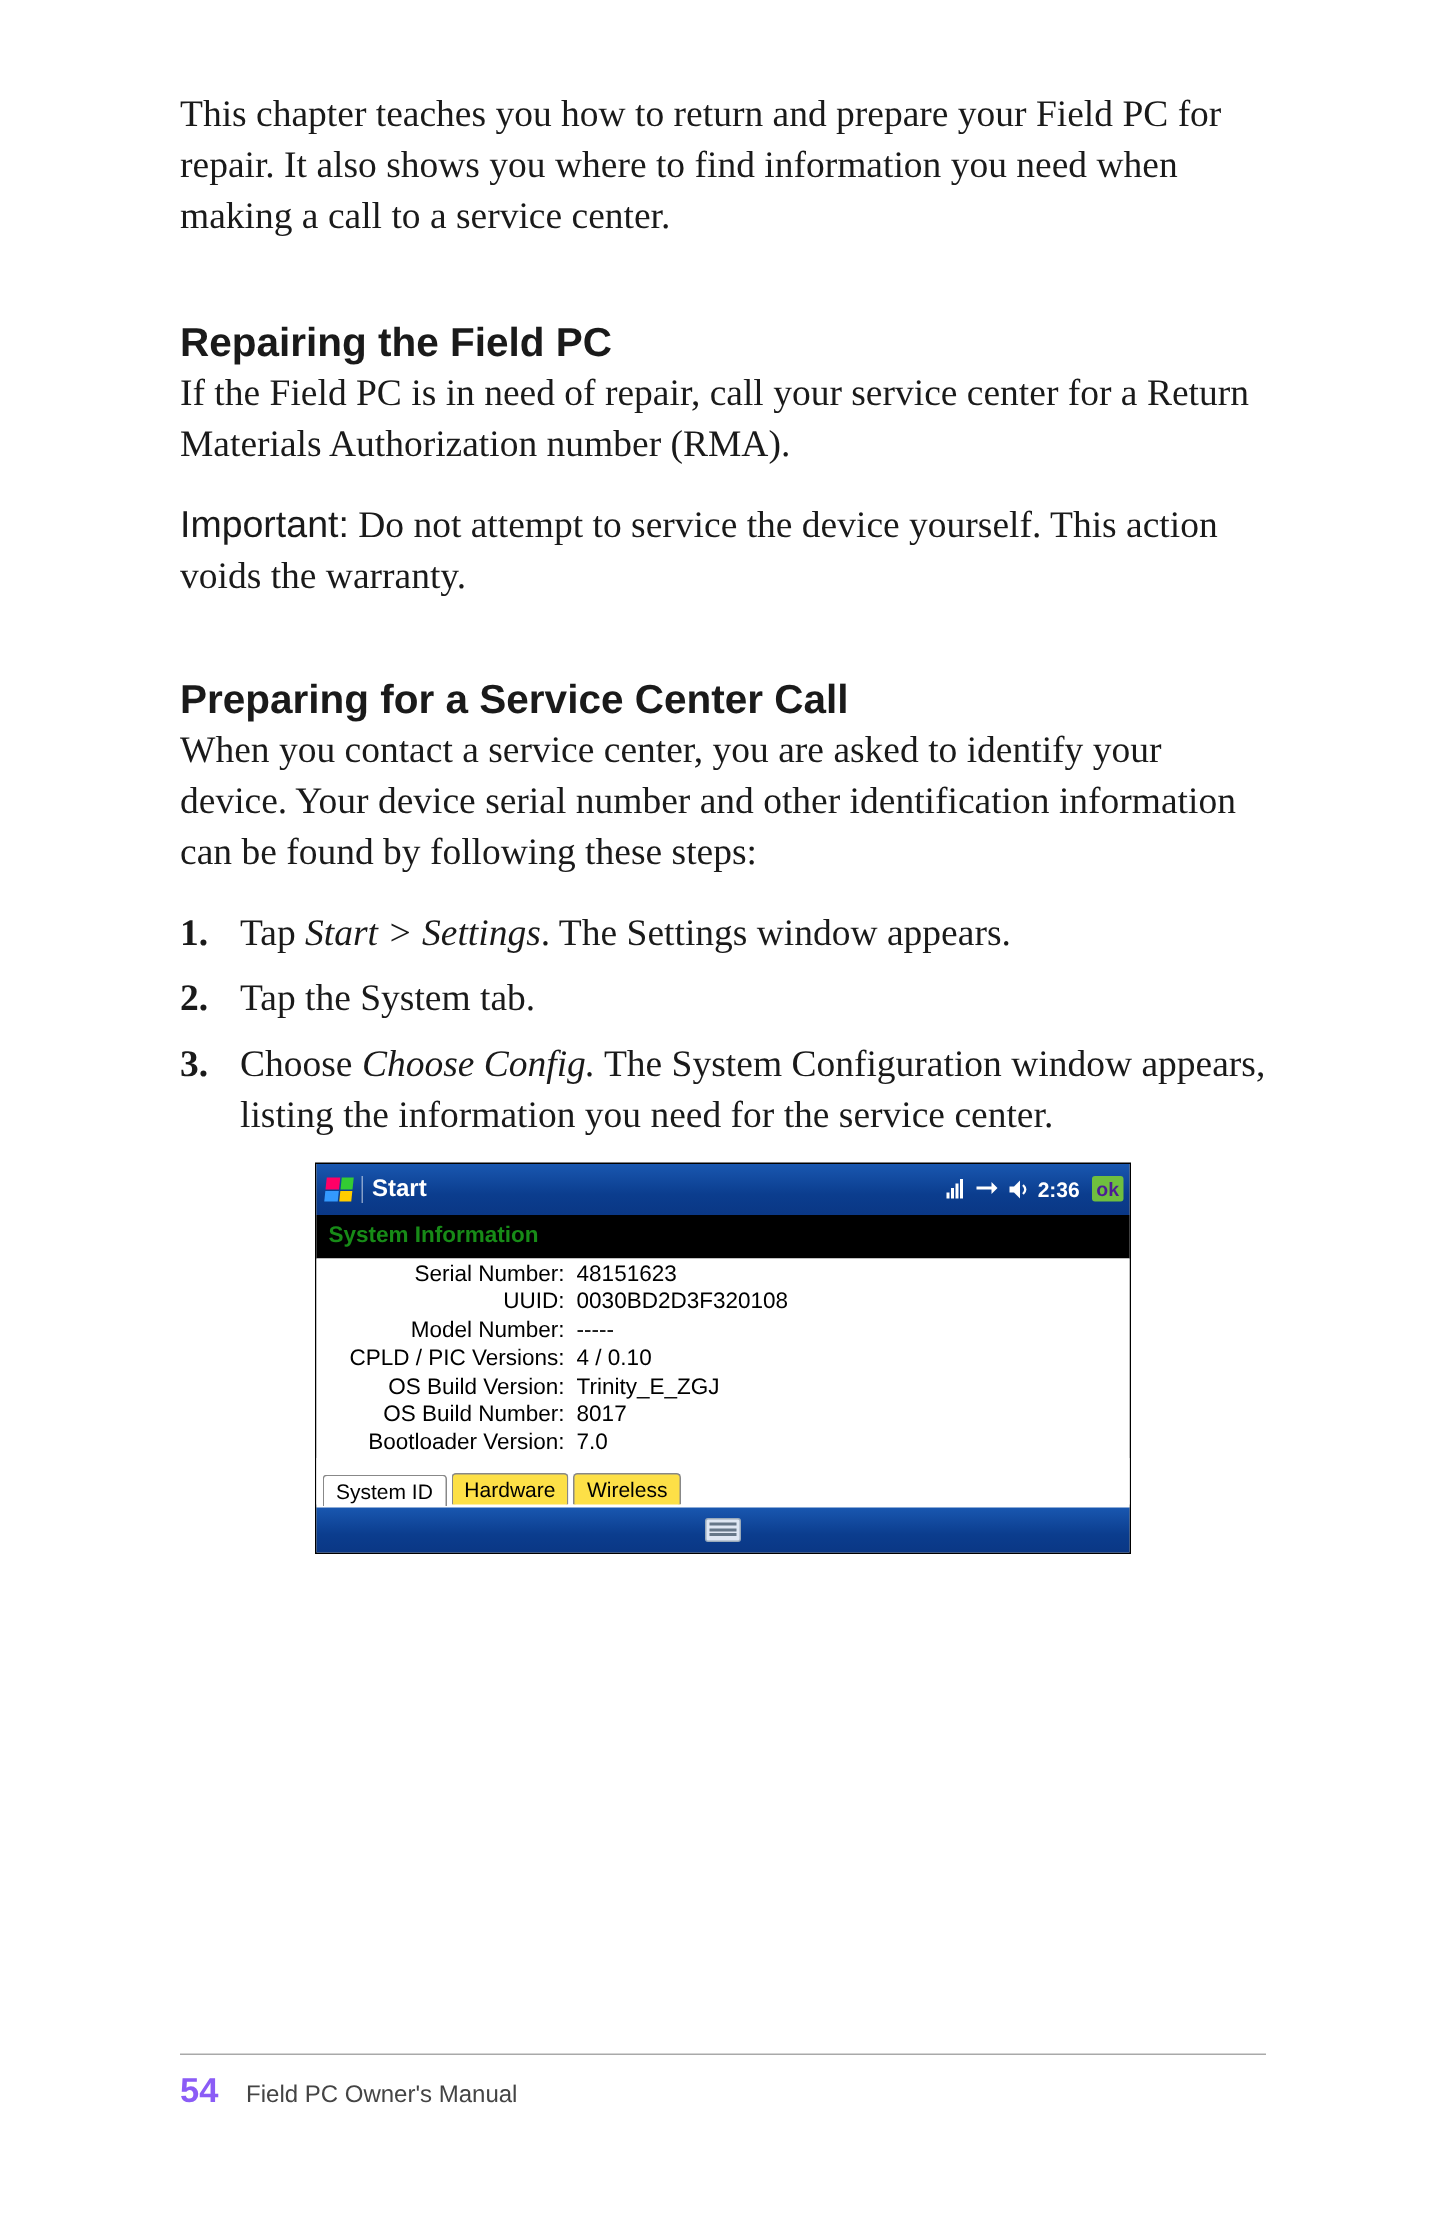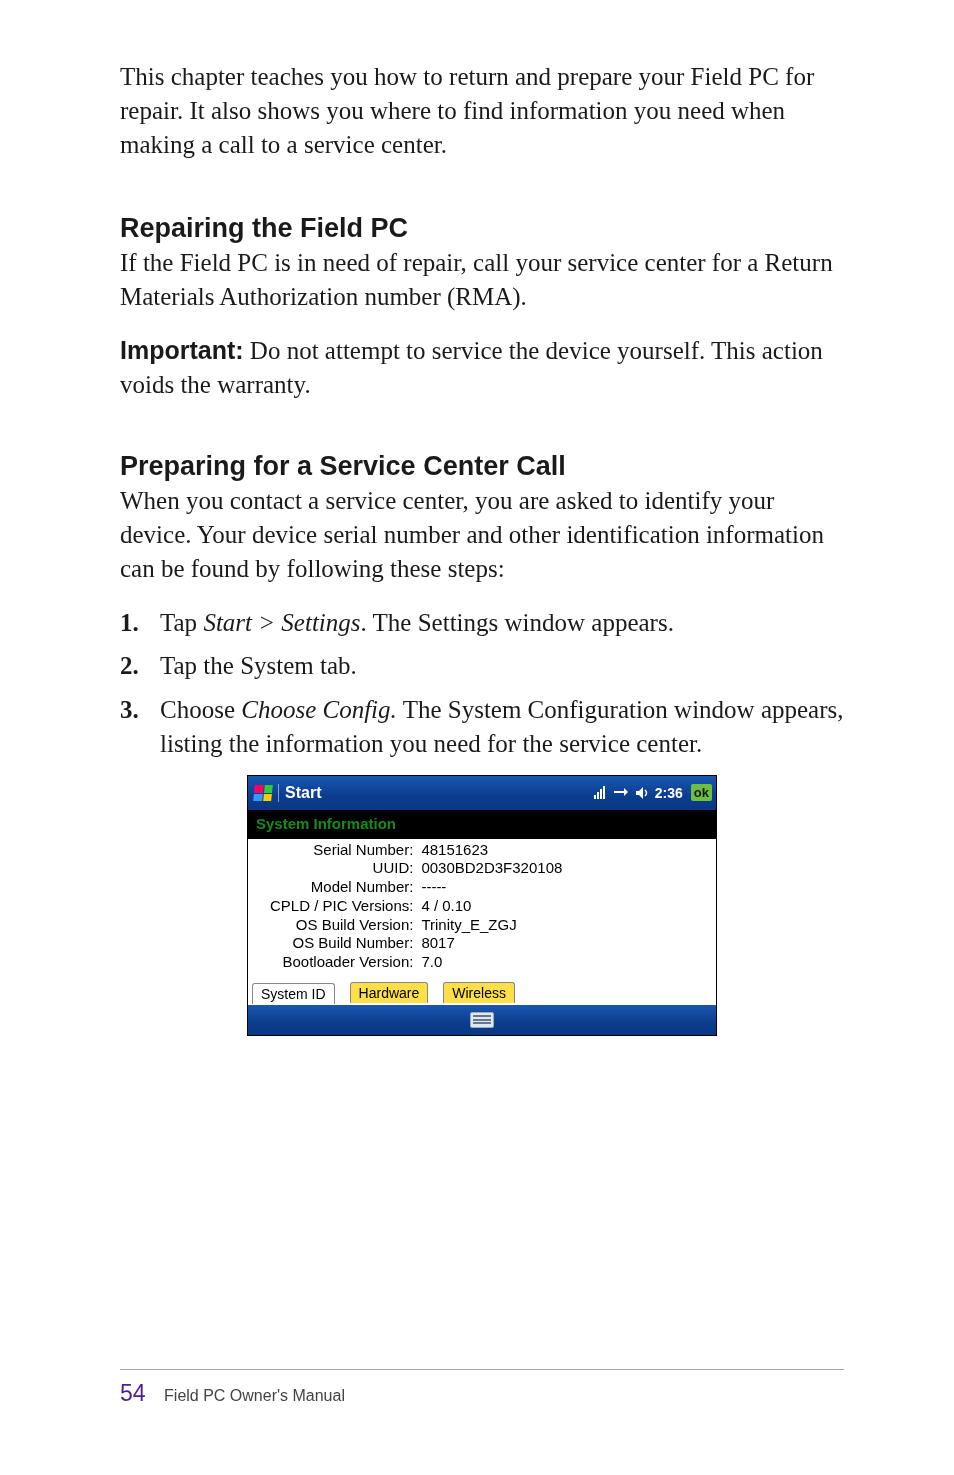--- a/index.html
+++ b/index.html
@@ -16,35 +16,35 @@
   h2 {
     font-family: "Myriad Pro", "Segoe UI", "Trebuchet MS", Arial, sans-serif;
     font-weight: 700;
     font-size: 27px;
     margin-bottom: 2px;
   }
   .body-text { font-size: 25px; line-height: 1.35; margin-bottom: 20px; }
   .important { font-size: 25px; line-height: 1.35; margin-bottom: 50px; }
   .important strong {
     font-family: "Myriad Pro", "Segoe UI", "Trebuchet MS", Arial, sans-serif;
-    font-weight: 700;
+    font-weight: 400;
   }
   ol.steps { list-style: none; counter-reset: step; font-size: 25px; line-height: 1.35; }
   ol.steps li { counter-increment: step; position: relative; padding-left: 40px; margin-bottom: 10px; }
   ol.steps li::before {
     content: counter(step) ".";
     position: absolute; left: 0; top: 0;
     font-weight: 700;
   }
   em.ital { font-style: italic; }
 
   
   .screenshot-wrap { display: flex; justify-content: center; margin-top: 14px; }
   .wm-screenshot {
-    width: 470px;
+    width: 544px;
     font-family: Tahoma, Verdana, sans-serif;
     font-size: 15px;
     color: #000;
     border: 1px solid #000;
     background: #fff;
   }
   .wm-taskbar {
     display: flex; align-items: center; justify-content: space-between;
     height: 34px;
     background: linear-gradient(180deg, #1957b0 0%, #0b3d8e 60%, #0a3785 100%);
@@ -53,29 +53,29 @@
   .wm-taskbar-left { display: flex; align-items: center; gap: 6px; }
   .wm-flag { width: 18px; height: 16px; display: grid; grid-template-columns: 1fr 1fr; grid-template-rows: 1fr 1fr; gap: 1px; transform: skewX(-6deg); }
   .wm-flag span:nth-child(1){background:#f06;}
   .wm-flag span:nth-child(2){background:#3c3;}
   .wm-flag span:nth-child(3){background:#39f;}
   .wm-flag span:nth-child(4){background:#fc0;}
   .wm-taskbar-sep { width:1px; height:18px; background:rgba(255,255,255,.5);}
   .wm-taskbar span.title { font-size:16px; }
   .wm-taskbar-right { display:flex; align-items:center; gap:8px; }
   .wm-status-icons { display:flex; align-items:center; gap:6px; font-size:14px; }
-  .wm-ok { background:#6fbf3f; color:#0f172a; font-size:13px; font-weight:700; padding:1px 3px; border-radius:2px; }
+  .wm-ok { background:#6fbf3f; color:#4c1d95; font-size:13px; font-weight:700; padding:1px 3px; border-radius:2px; }
   .wm-section-title {
     background:#000000; color:#178b17; font-weight:700; padding:5px 8px 7px;
   }
   .wm-body { background:#fff; padding:2px 0 2px 0; }
   table.sysinfo { border-collapse:collapse; margin-left: 18px; }
   table.sysinfo td { padding: 0 4px; vertical-align: top; line-height: 1.25; white-space: nowrap; }
   table.sysinfo td.k { text-align:right; }
-  .wm-tabs { display:flex; align-items:flex-end; background:#fff; padding: 10px 6px 0 4px; gap:16px; }
+  .wm-tabs { display:flex; align-items:flex-end; background:#fff; padding: 10px 6px 0 4px; gap:4px; }
   .wm-tab {
     border:1px solid #888; border-bottom:none;
     padding:2px 8px; font-size:14px; background:#fde047;
     border-top-left-radius:3px; border-top-right-radius:3px;
     margin-right:-1px;
   }
   .wm-tab.active { background:#fff; position:relative; top:1px; font-weight:400; }
   .wm-bottom {
     height:30px;
     background: linear-gradient(180deg, #1957b0 0%, #0b3d8e 60%, #0a3785 100%);
@@ -90,21 +90,21 @@
   
   .page-footer {
     position: absolute;
     left: 120px; right: 110px; bottom: 68px;
     border-top: 1px solid #a9a9a9;
     padding-top: 10px;
     font-family: "Myriad Pro", "Segoe UI", "Trebuchet MS", Arial, sans-serif;
     color: #444;
     font-size: 16px;
   }
-  .page-footer .pn { font-weight:400; font-size:23px; color:#4c1d95; margin-right: 14px; }
+  .page-footer .pn { font-weight:700; font-size:23px; color:#8b5cf6; margin-right: 14px; }
 </style>
 </head>
 <body>
 
 <p class="intro">This chapter teaches you how to return and prepare your Field PC for repair. It also shows you where to find information you need when making a call to a service center.</p>
 
 <h2>Repairing the Field PC</h2>
 <p class="body-text">If the Field PC is in need of repair, call your service center for a Return Materials Authorization number (RMA).</p>
 <p class="important">
   <strong>Important:</strong><span>  Do not attempt to service the device yourself. This action voids the warranty.</span>

